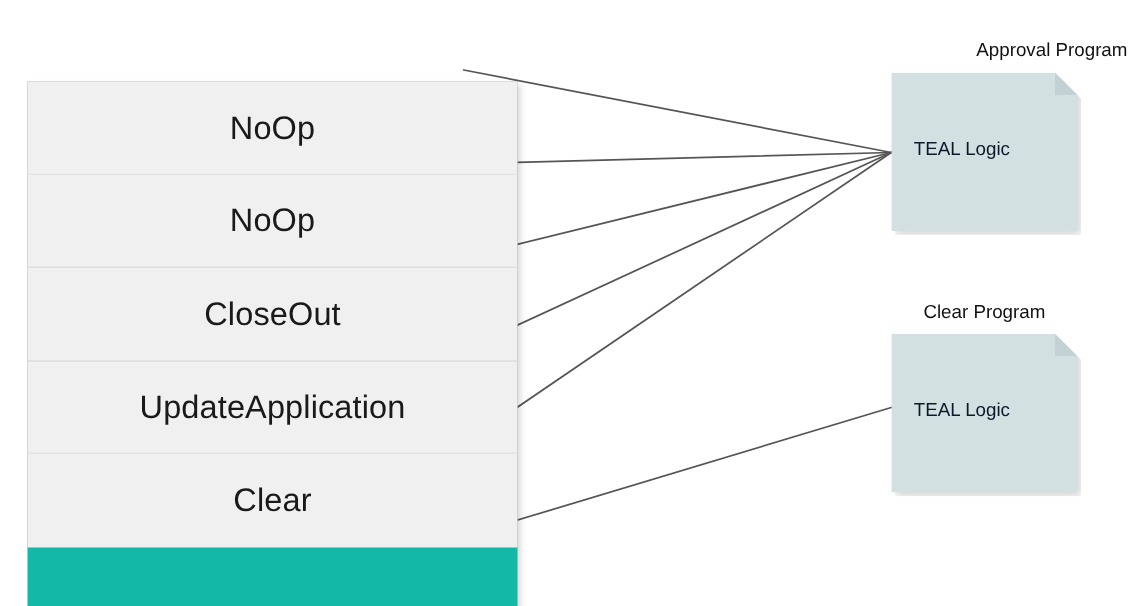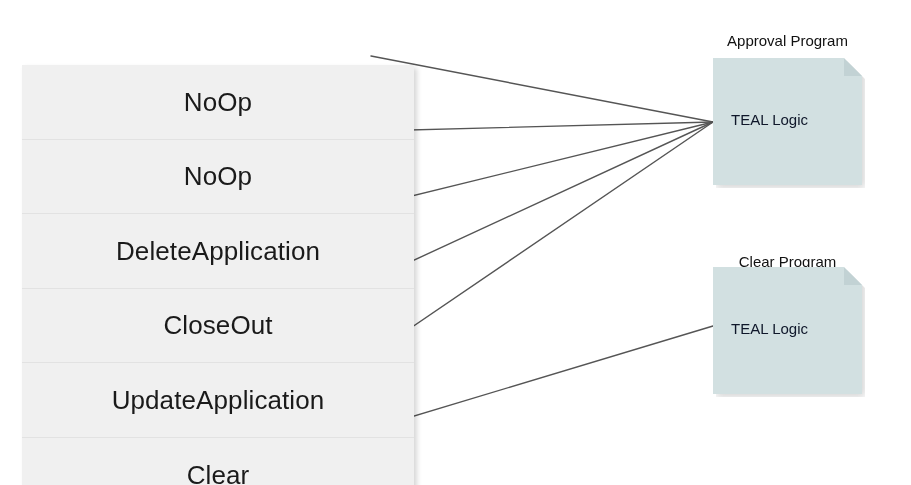--- a/index.html
+++ b/index.html
@@ -126,44 +126,41 @@
   </svg>
 
   <div id="op-list">
     <div class="op-row">
       <span class="op-label">NoOp</span>
     </div>
     <div class="op-row">
       <span class="op-label">NoOp</span>
     </div>
     <div class="op-row">
-      <span class="op-label">DeleteApplication</span>
-    </div>
-    <div class="op-row">
       <span class="op-label">CloseOut</span>
     </div>
     <div class="op-row">
       <span class="op-label">UpdateApplication</span>
     </div>
     <div class="op-row">
       <span class="op-label">Clear</span>
     </div>
   </div>
 
-  <div class="program-group" style="left:713px; top:33px; width:149px; height:152px;">
+  <div class="program-group" style="left:713px; top:33px; width:149px; height:152px;padding-left:36px;">
     <div class="program-title" style="top:0px;">Approval Program</div>
     <div class="program-box-shadow" style="left:3px; top:28px;"></div>
     <div class="program-box" style="left:0px; top:25px;">
       <div class="program-fold"></div>
       <div class="program-text">TEAL Logic</div>
     </div>
   </div>
 
   <div class="program-group" style="left:713px; top:242px; width:149px; height:152px;">
-    <div class="program-title" style="top:0px;margin-top:12px;">Clear Program</div>
+    <div class="program-title" style="top:0px;">Clear Program</div>
     <div class="program-box-shadow" style="left:3px; top:28px;"></div>
     <div class="program-box" style="left:0px; top:25px;">
       <div class="program-fold"></div>
       <div class="program-text">TEAL Logic</div>
     </div>
   </div>
 
 </div>
 
 </body></html>

